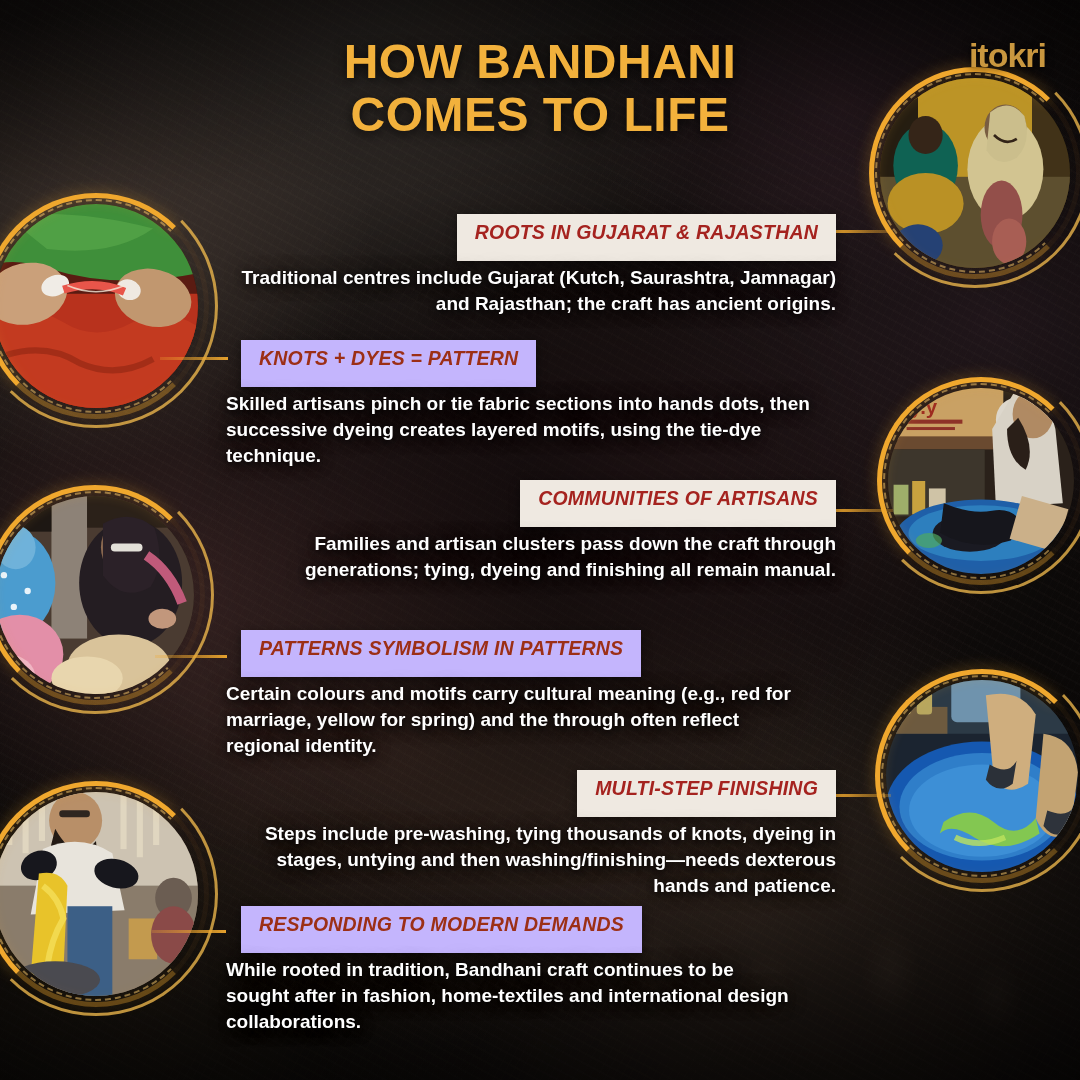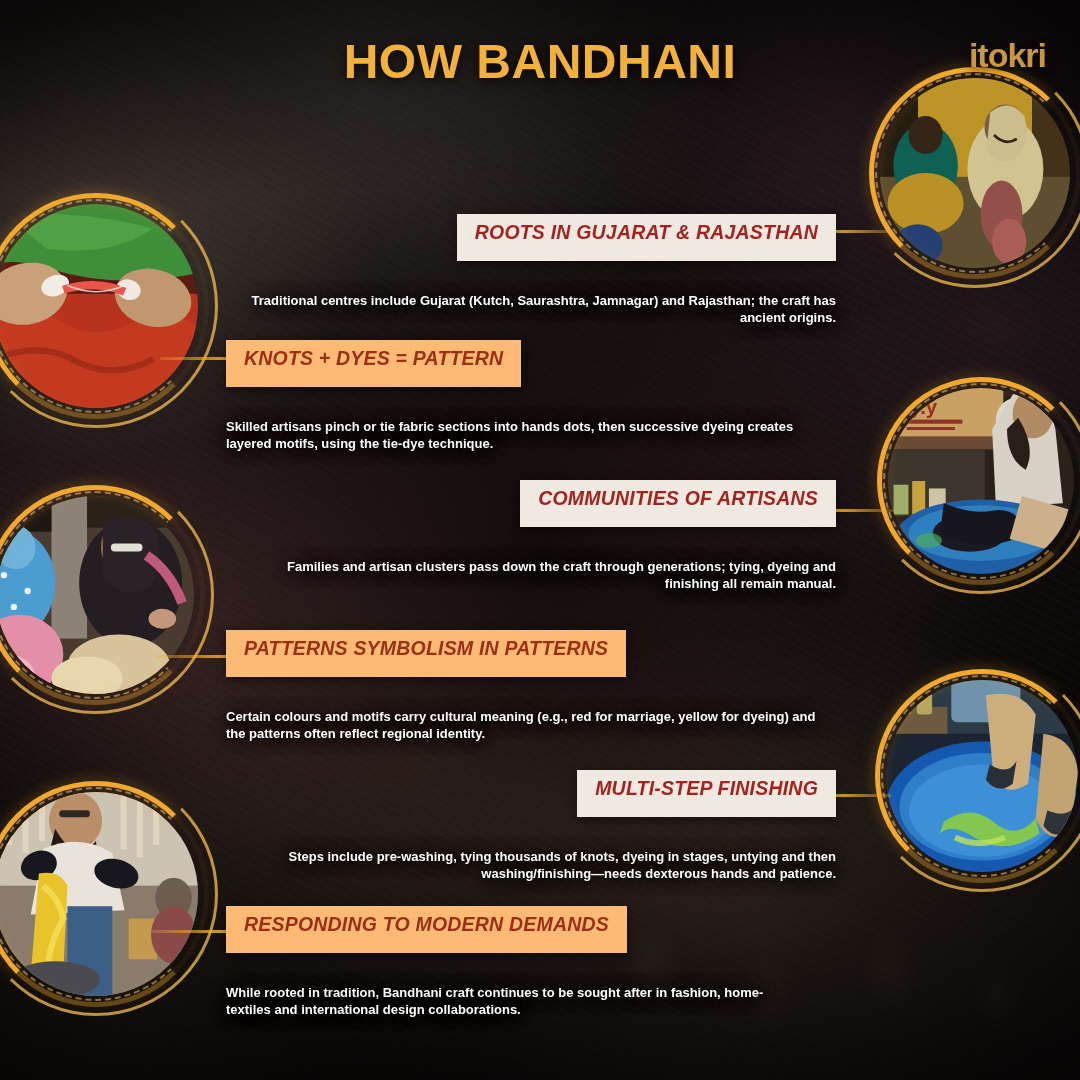--- a/index.html
+++ b/index.html
@@ -142,27 +142,27 @@
     padding:9px 18px 18px 18px;
     font-style:italic;
     font-weight:900;
     font-size:19.5px;
     letter-spacing:.2px;
     line-height:1;
     white-space:nowrap;
     box-shadow:0 3px 10px rgba(0,0,0,.45);
   }
   .badge.cream{ background:#EFE9E1; color:#A5231F; }
-  .badge.gold { background:#fdba74; color:#9C2F16; }
+  .badge.gold { background:#c4b5fd; color:#9C2F16;margin-left:15px; }
 
   .body{
-    margin-top:31px;
+    margin-top:4px;
     color:#FFFFFF;
     font-weight:700;
-    font-size:13px;
+    font-size:19px;
     line-height:1.37;
     text-shadow:0 2px 7px rgba(0,0,0,.85), 0 0 18px rgba(0,0,0,.6);
   }
   .align-right{ text-align:right; }
   .align-left { text-align:left;  }
   .right-anchor{ text-align:right; }
 </style>
 </head>
 <body>
 
@@ -170,20 +170,21 @@
 
   <div class="bg-base"></div>
   <div class="bg-fabric"></div>
   <div class="bg-weave"></div>
   <div class="bg-paisley"></div>
   <div class="bg-center-dark"></div>
   <div class="bg-vignette"></div>
 
   <h1 id="title">
     <span>HOW BANDHANI</span>
+    <span class="l2">COMES TO LIFE</span>
   </h1>
 
   <div id="logo">itokri</div>
 
   <div class="photo" style="left:880px; top:78px; width:190px; height:190px;">
     <div class="disc">
       <svg viewBox="0 0 100 100" preserveAspectRatio="xMidYMid slice" aria-hidden="true">
         <rect width="100" height="100" fill="#4a3a1c"></rect>
         <rect x="18" y="0" width="62" height="56" fill="#d6a92c"></rect>
         <rect x="0" y="0" width="20" height="100" fill="#2b2114"></rect>
@@ -364,21 +365,21 @@
     <div class="body align-left">Skilled artisans pinch or tie fabric sections into hands dots, then successive dyeing creates layered motifs, using the tie-dye technique.</div>
   </div>
 
   <div class="block right-anchor" style="left:236px; top:480px; width:600px;">
     <div class="badge cream">COMMUNITIES OF ARTISANS</div>
     <div class="body align-right">Families and artisan clusters pass down the craft through generations; tying, dyeing and finishing all remain manual.</div>
   </div>
 
   <div class="block" style="left:226px; top:630px; width:590px;">
     <div class="badge gold">PATTERNS SYMBOLISM IN PATTERNS</div>
-    <div class="body align-left">Certain colours and motifs carry cultural meaning (e.g., red for marriage, yellow for dyeing) and the patterns often reflect regional identity.</div>
+    <div class="body align-left">Certain colours and motifs carry cultural meaning (e.g., red for marriage, yellow for spring) and the through often reflect regional identity.</div>
   </div>
 
   <div class="block right-anchor" style="left:236px; top:770px; width:600px;">
     <div class="badge cream">MULTI-STEP FINISHING</div>
     <div class="body align-right">Steps include pre-washing, tying thousands of knots, dyeing in stages, untying and then washing/finishing—needs dexterous hands and patience.</div>
   </div>
 
   <div class="block" style="left:226px; top:906px; width:570px;">
     <div class="badge gold">RESPONDING TO MODERN DEMANDS</div>
     <div class="body align-left">While rooted in tradition, Bandhani craft continues to be sought after in fashion, home-textiles and international design collaborations.</div>

